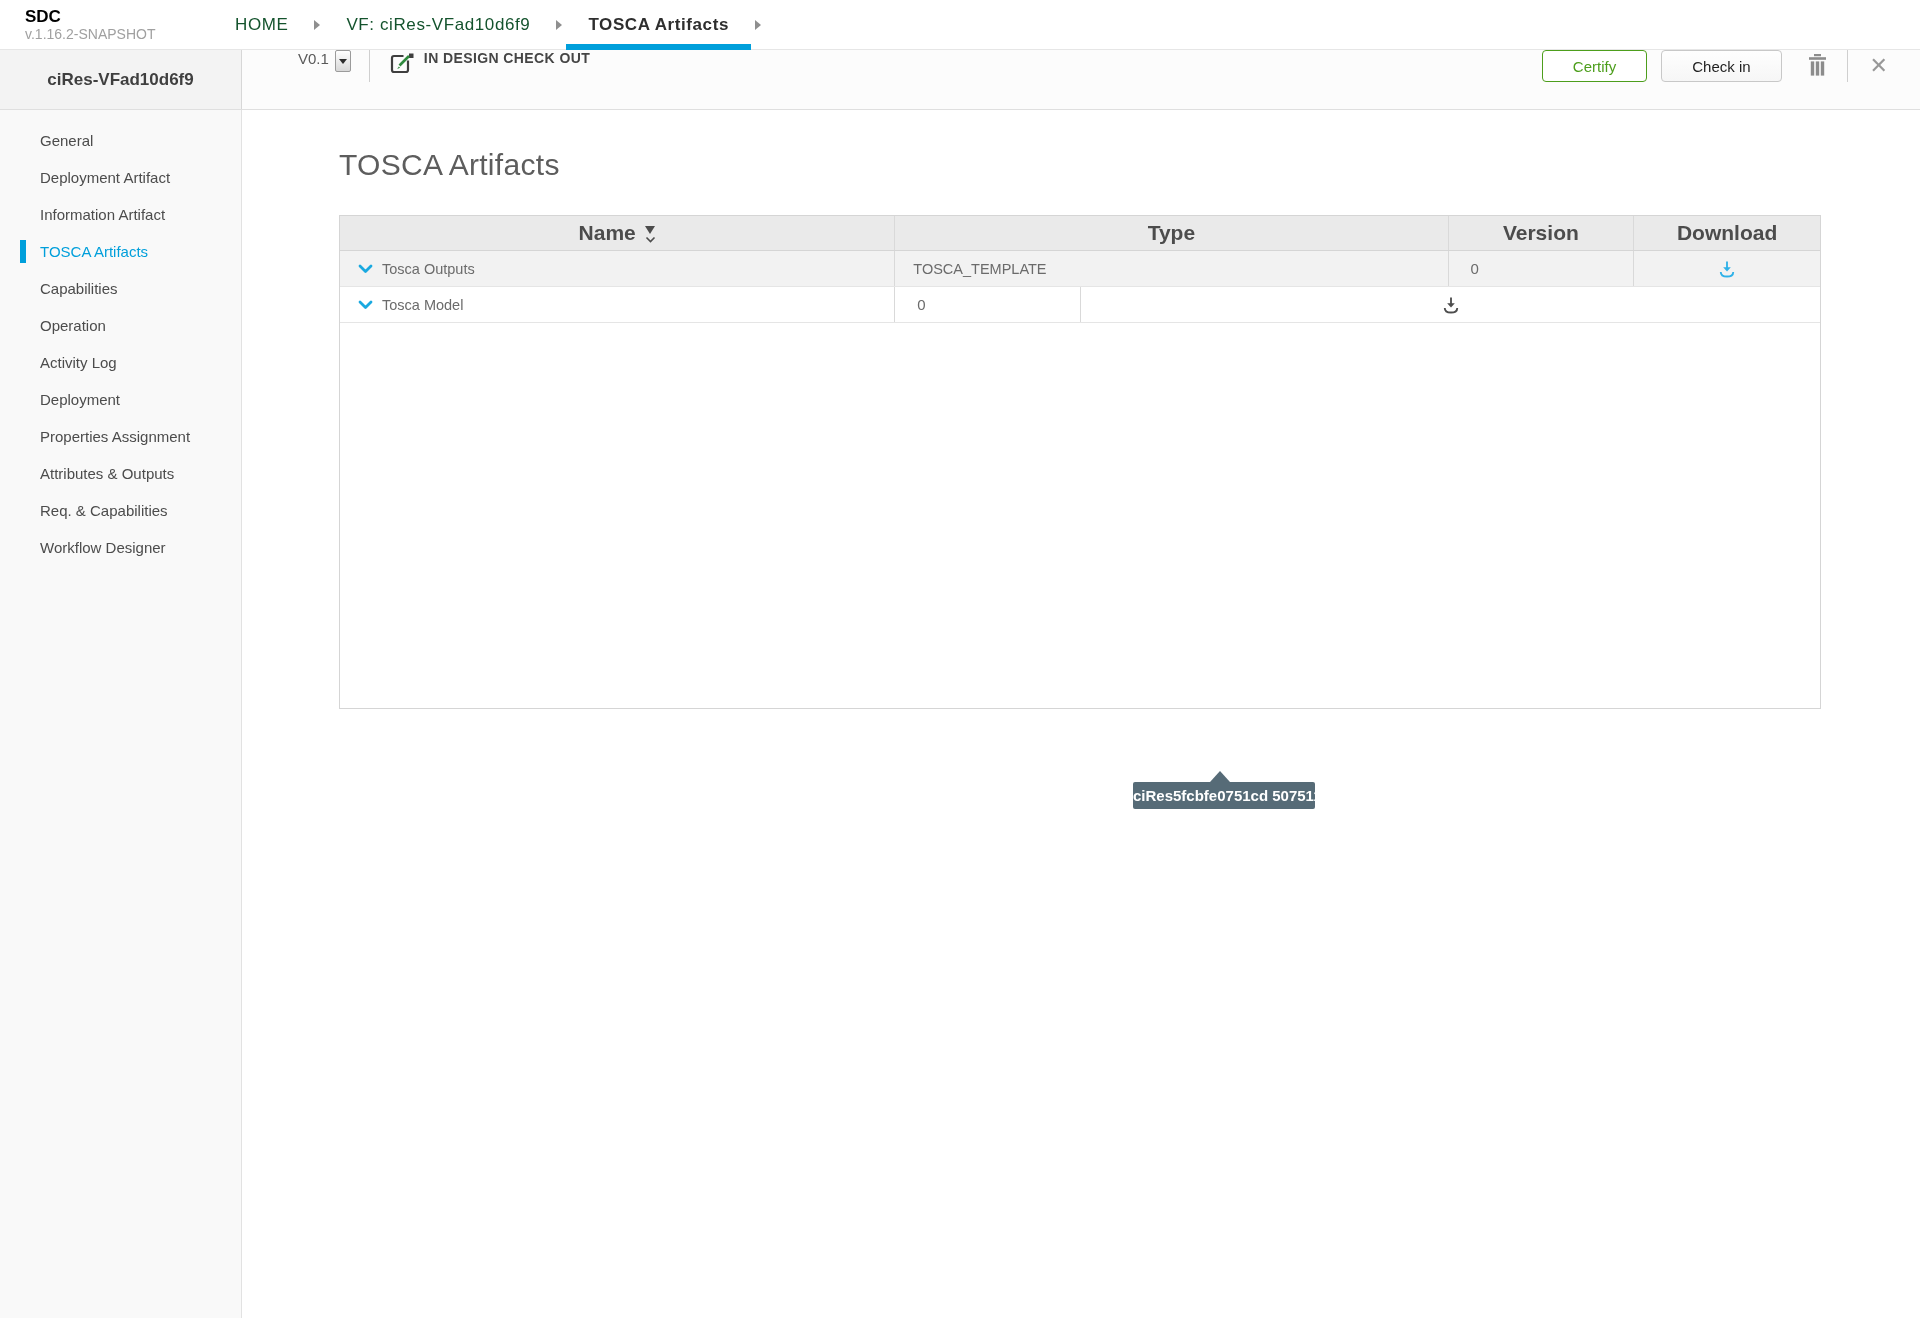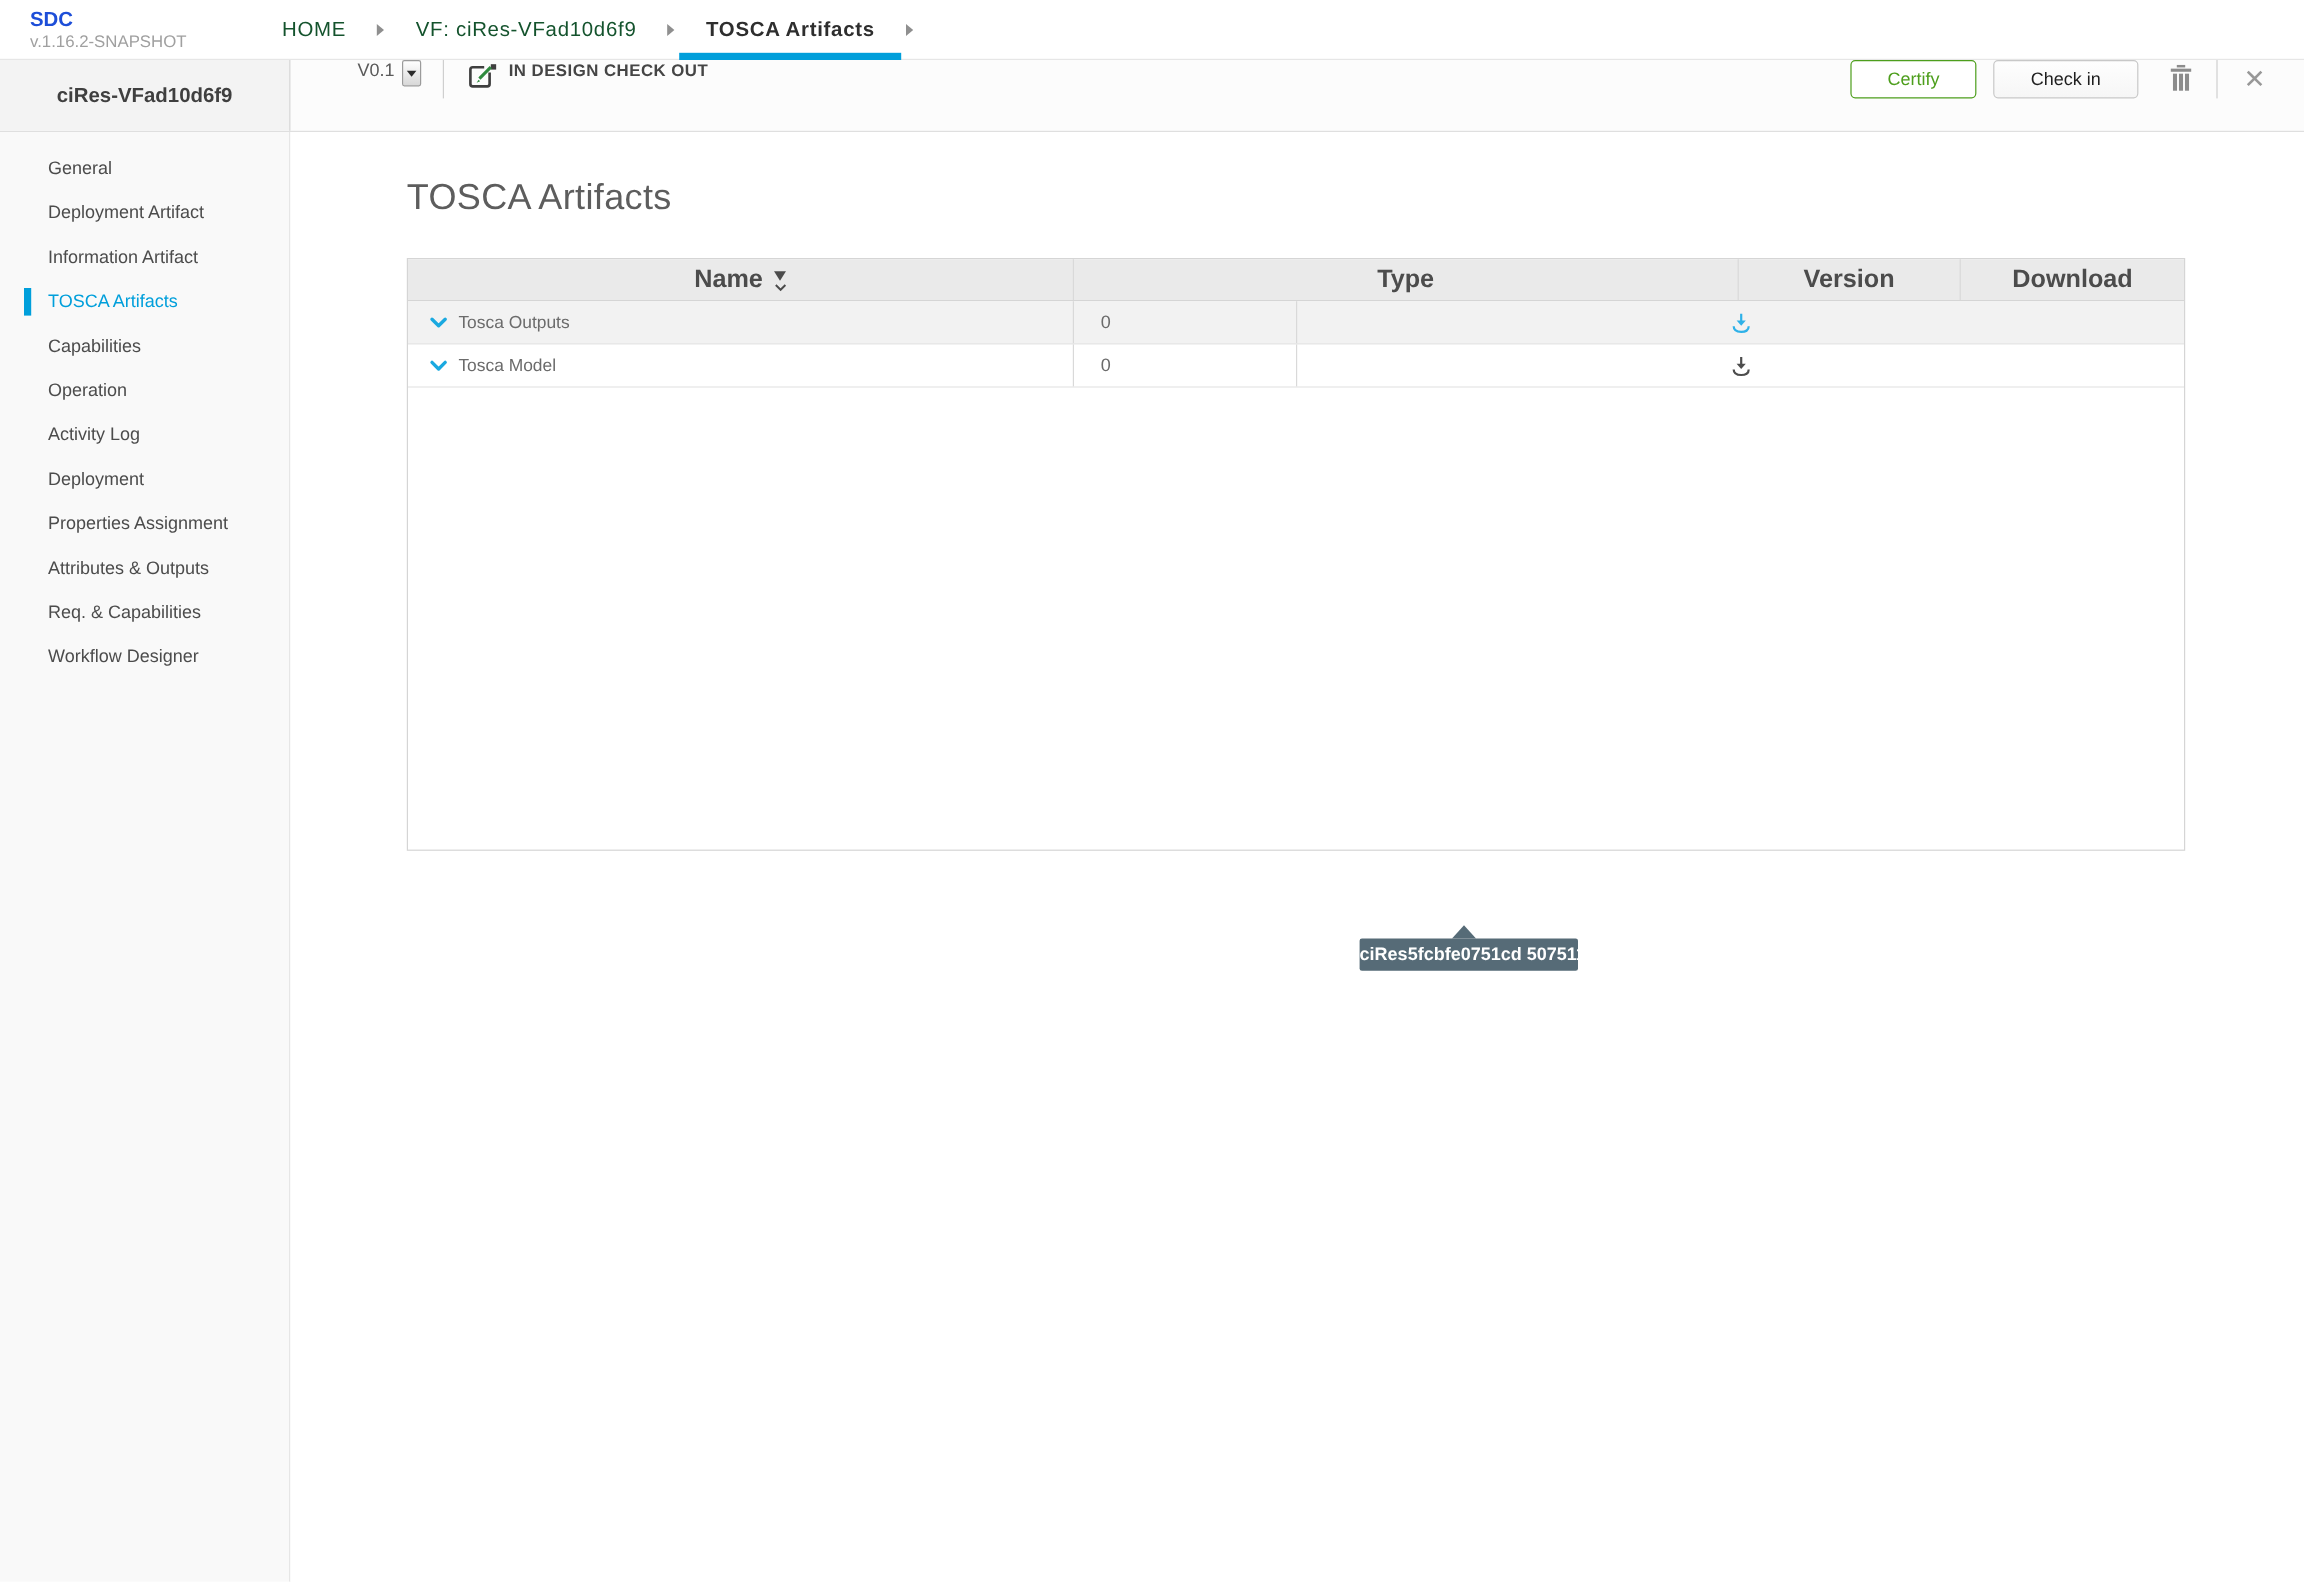--- a/index.html
+++ b/index.html
@@ -15,21 +15,21 @@
   
   .topnav {
     height: 50px;
     display: flex;
     align-items: stretch;
     background: #fff;
     border-bottom: 1px solid #e6e6e6;
     position: relative;
   }
   .brand { width: 213px; padding: 7px 0 0 25px; cursor: pointer; }
-  .brand-name { color: #1d4ed8; font-size: 17px; font-weight: bold; line-height: 19px; }
+  .brand-name { color: #000000; font-size: 17px; font-weight: bold; line-height: 19px; }
   .brand-version { color: #a0a0a0; font-size: 14px; line-height: 17px; }
   .crumbs { display: flex; align-items: stretch; }
   .crumb {
     display: flex; align-items: center;
     padding: 0 22px;
     font-size: 17px; color: #14532d;
     letter-spacing: 0.6px;
     position: relative; cursor: pointer;
     white-space: nowrap;
   }
@@ -296,20 +296,23 @@
         <div class="t-cell c-name">
           <span class="cell-name-inner">
             <span class="row-chevron">
               <svg width="15" height="10" viewBox="0 0 15 10" fill="none">
                   <path d="M2 2 L7.5 7.5 L13 2" stroke="#1aa9e0" stroke-width="2.8" stroke-linecap="round" stroke-linejoin="round"></path>
                 </svg>
             </span>
             <span class="cell-text">Tosca Outputs</span>
           </span>
         </div>
+        <div class="t-cell c-type">
+            <span class="cell-text">TOSCA_TEMPLATE</span>
+          </div>
         <div class="t-cell c-version">
             <span class="cell-text">0</span>
           </div>
         <div class="t-cell c-download">
           <span class="icon-btn dl-btn hot">
             <svg width="20" height="20" viewBox="0 0 24 24" fill="none" stroke="currentColor">
               <path d="M12 3 v8.5" stroke-width="2.2"></path>
               <path d="M7.4 9.8 L12 15 L16.6 9.8 Z" fill="currentColor" stroke="none"></path>
               <path d="M4.5 15.5 c0 4.5 3 5.5 7.5 5.5 s7.5 -1 7.5 -5.5" stroke-width="2.2"></path>
             </svg>

